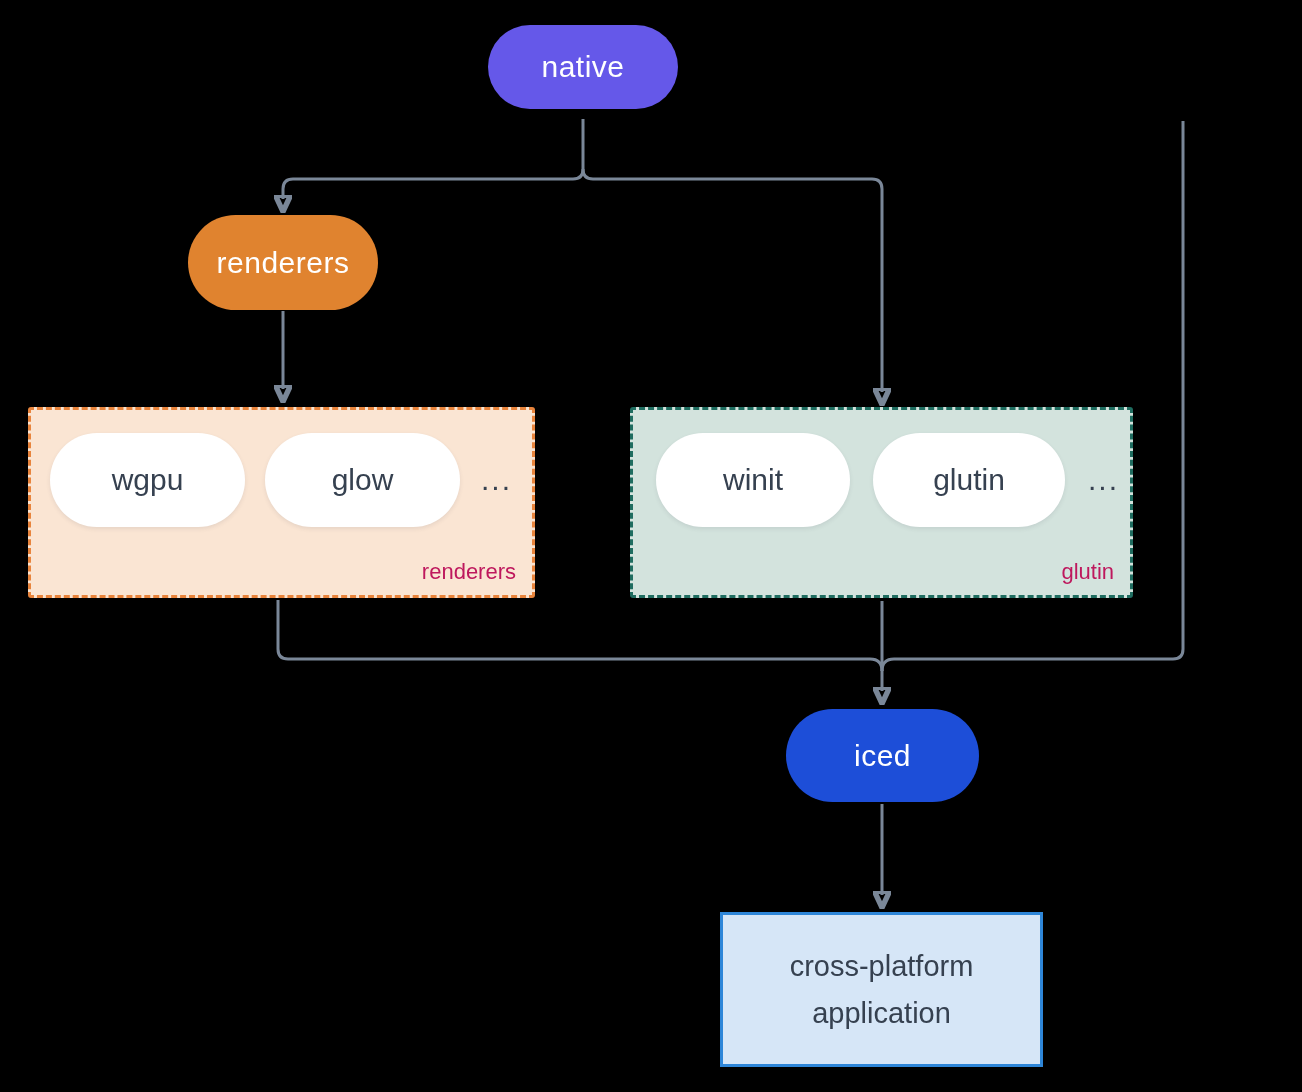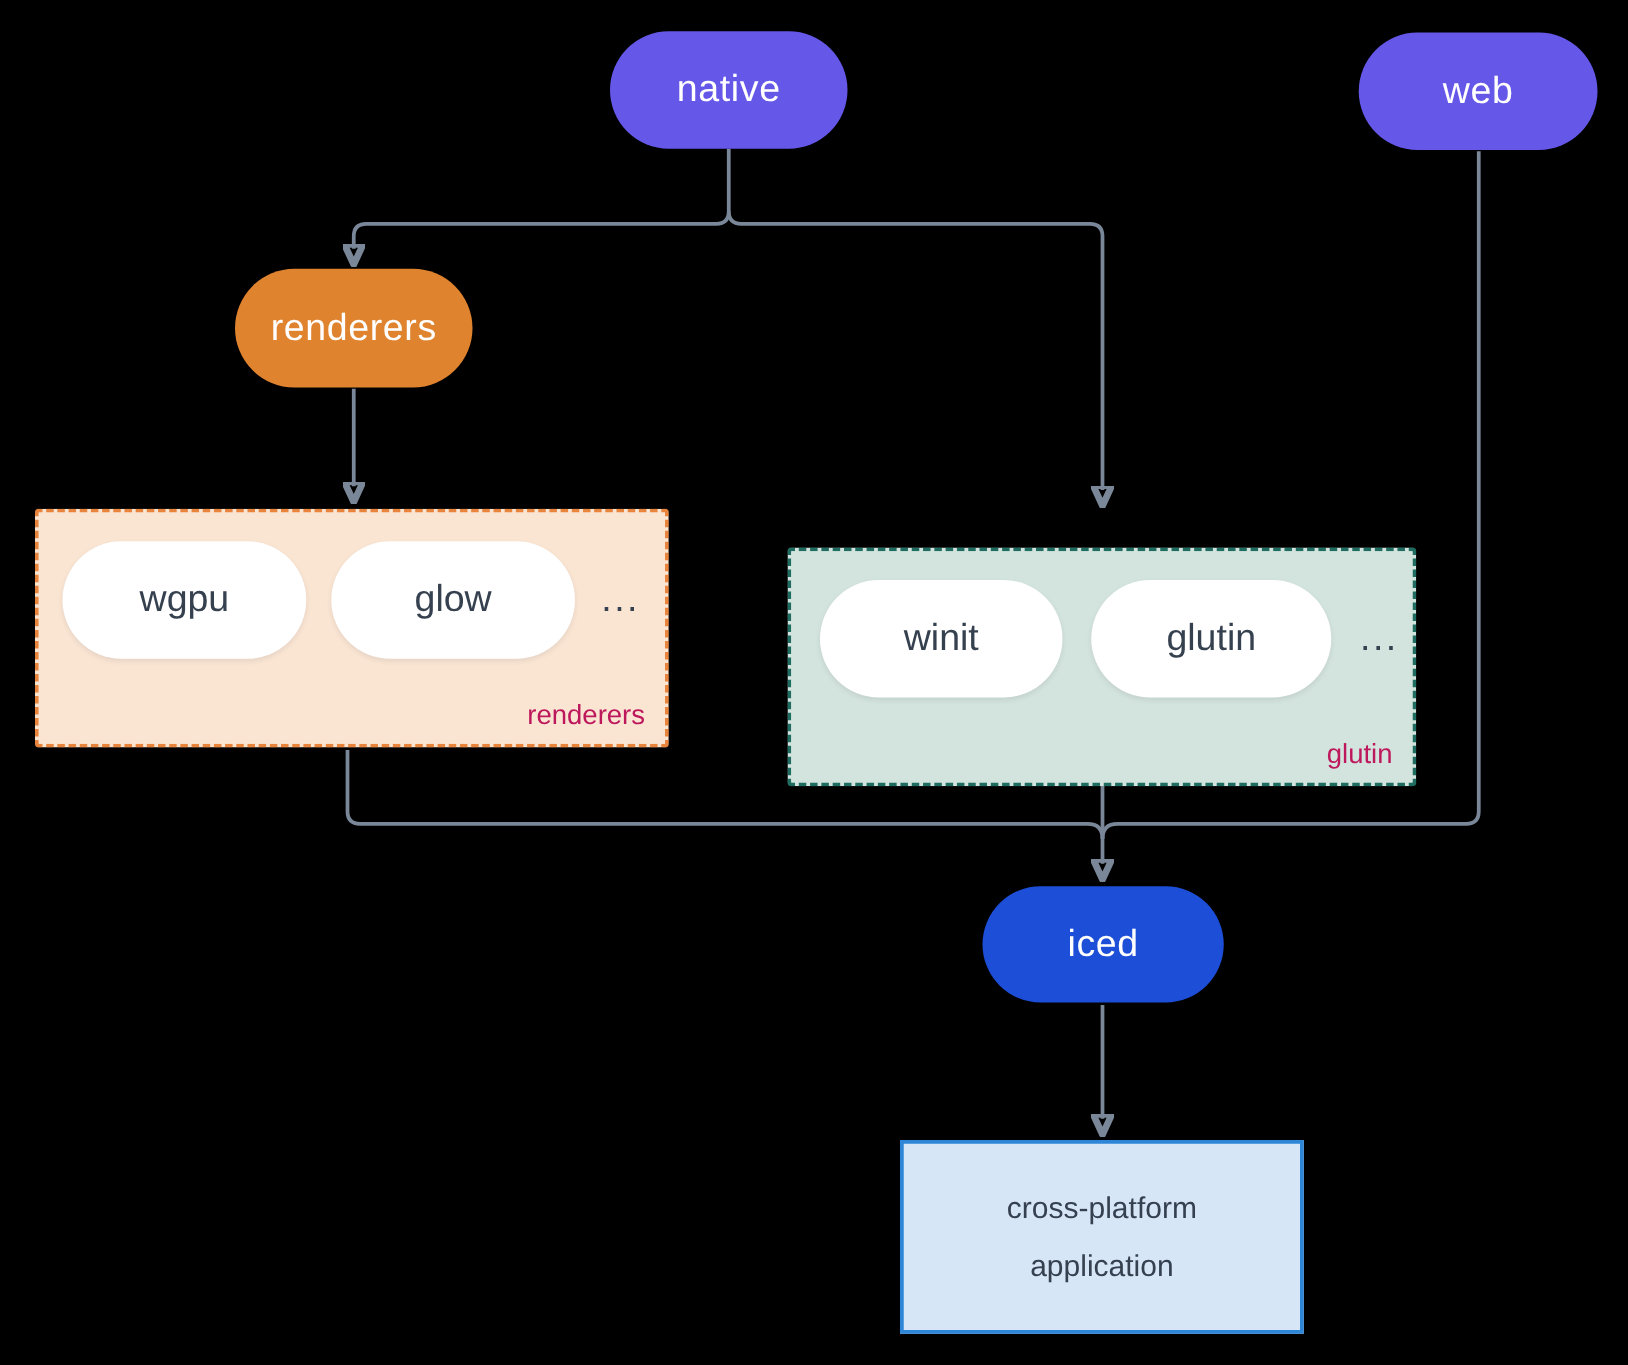--- a/index.html
+++ b/index.html
@@ -18,28 +18,28 @@
   .pill {
     position: absolute;
     display: flex;
     align-items: center;
     justify-content: center;
     border-radius: 999px;
     font-size: 30px;
     color: #ffffff;
     letter-spacing: 0.5px;
   }
-  #node-native   { left: 488px;  top: 25px;  width: 190px; height: 94px; background: #6558E9; }
+  #node-native   { left: 488px;  top: 25px;  width: 190px; height: 84px; background: #6558E9; }
   #node-web      { left: 1087px; top: 26px;  width: 191px; height: 94px; background: #6558E9; }
   #node-graphics { left: 188px;  top: 215px; width: 190px; height: 95px; background: #E0832F; }
   #node-iced     { left: 786px;  top: 709px; width: 193px; height: 93px; background: #1d4ed8; }
 
   .group { position: absolute; border-radius: 3px; }
   #group-renderers { left: 28px;  top: 407px; width: 507px; height: 191px; background: #FAE5D3; border: 3px dashed #E8843C; }
-  #group-shells    { left: 630px; top: 407px; width: 503px; height: 191px; background: #D3E3DD; border: 3px dashed #1F6D60; margin-top: 31px; }
+  #group-shells    { left: 630px; top: 407px; width: 503px; height: 191px; background: #D3E3DD; border: 3px dashed #1F6D60; }
 
   .white-pill {
     position: absolute;
     top: 23px;
     height: 94px;
     background: #ffffff;
     color: #364150;
     border-radius: 999px;
     display: flex;
     align-items: center;
@@ -78,21 +78,21 @@
     left: 720px;
     top: 912px;
     width: 323px;
     height: 155px;
     background: #D6E6F7;
     border: 3px solid #2E86D8;
     display: flex;
     align-items: center;
     justify-content: center;
     text-align: center;
-    font-size: 24px;
+    font-size: 29px;
     line-height: 47px;
     color: #364150;
     padding: 0 28px;
   }
 </style>
 </head>
 <body>
 
 <div class="canvas">
 
@@ -106,21 +106,20 @@
     <path d="M 583 169 Q 583 179 593 179 L 872 179 Q 882 179 882 189 L 882 392" marker-end="url(#arrow)"></path>
     <path d="M 283 311 L 283 389" marker-end="url(#arrow)"></path>
     <path d="M 278 600 L 278 649 Q 278 659 288 659 L 870 659 Q 882 659 882 671"></path>
     <path d="M 1183 121 L 1183 649 Q 1183 659 1173 659 L 894 659 Q 882 659 882 671"></path>
     <path d="M 882 601 L 882 691" marker-end="url(#arrow)"></path>
     <path d="M 882 804 L 882 895" marker-end="url(#arrow)"></path>
   </svg>
 
   <div class="pill" id="node-native">native</div>
 
-  <div class="pill" id="node-web">web</div>
 
   <div class="pill" id="node-graphics">renderers</div>
 
   <div class="group" id="group-renderers">
     <div class="white-pill" id="pill-wgpu">wgpu</div>
     <div class="white-pill" id="pill-glow">glow</div>
     <div class="dots" id="dots-renderers">...</div>
     <div class="group-label">renderers</div>
   </div>
 

